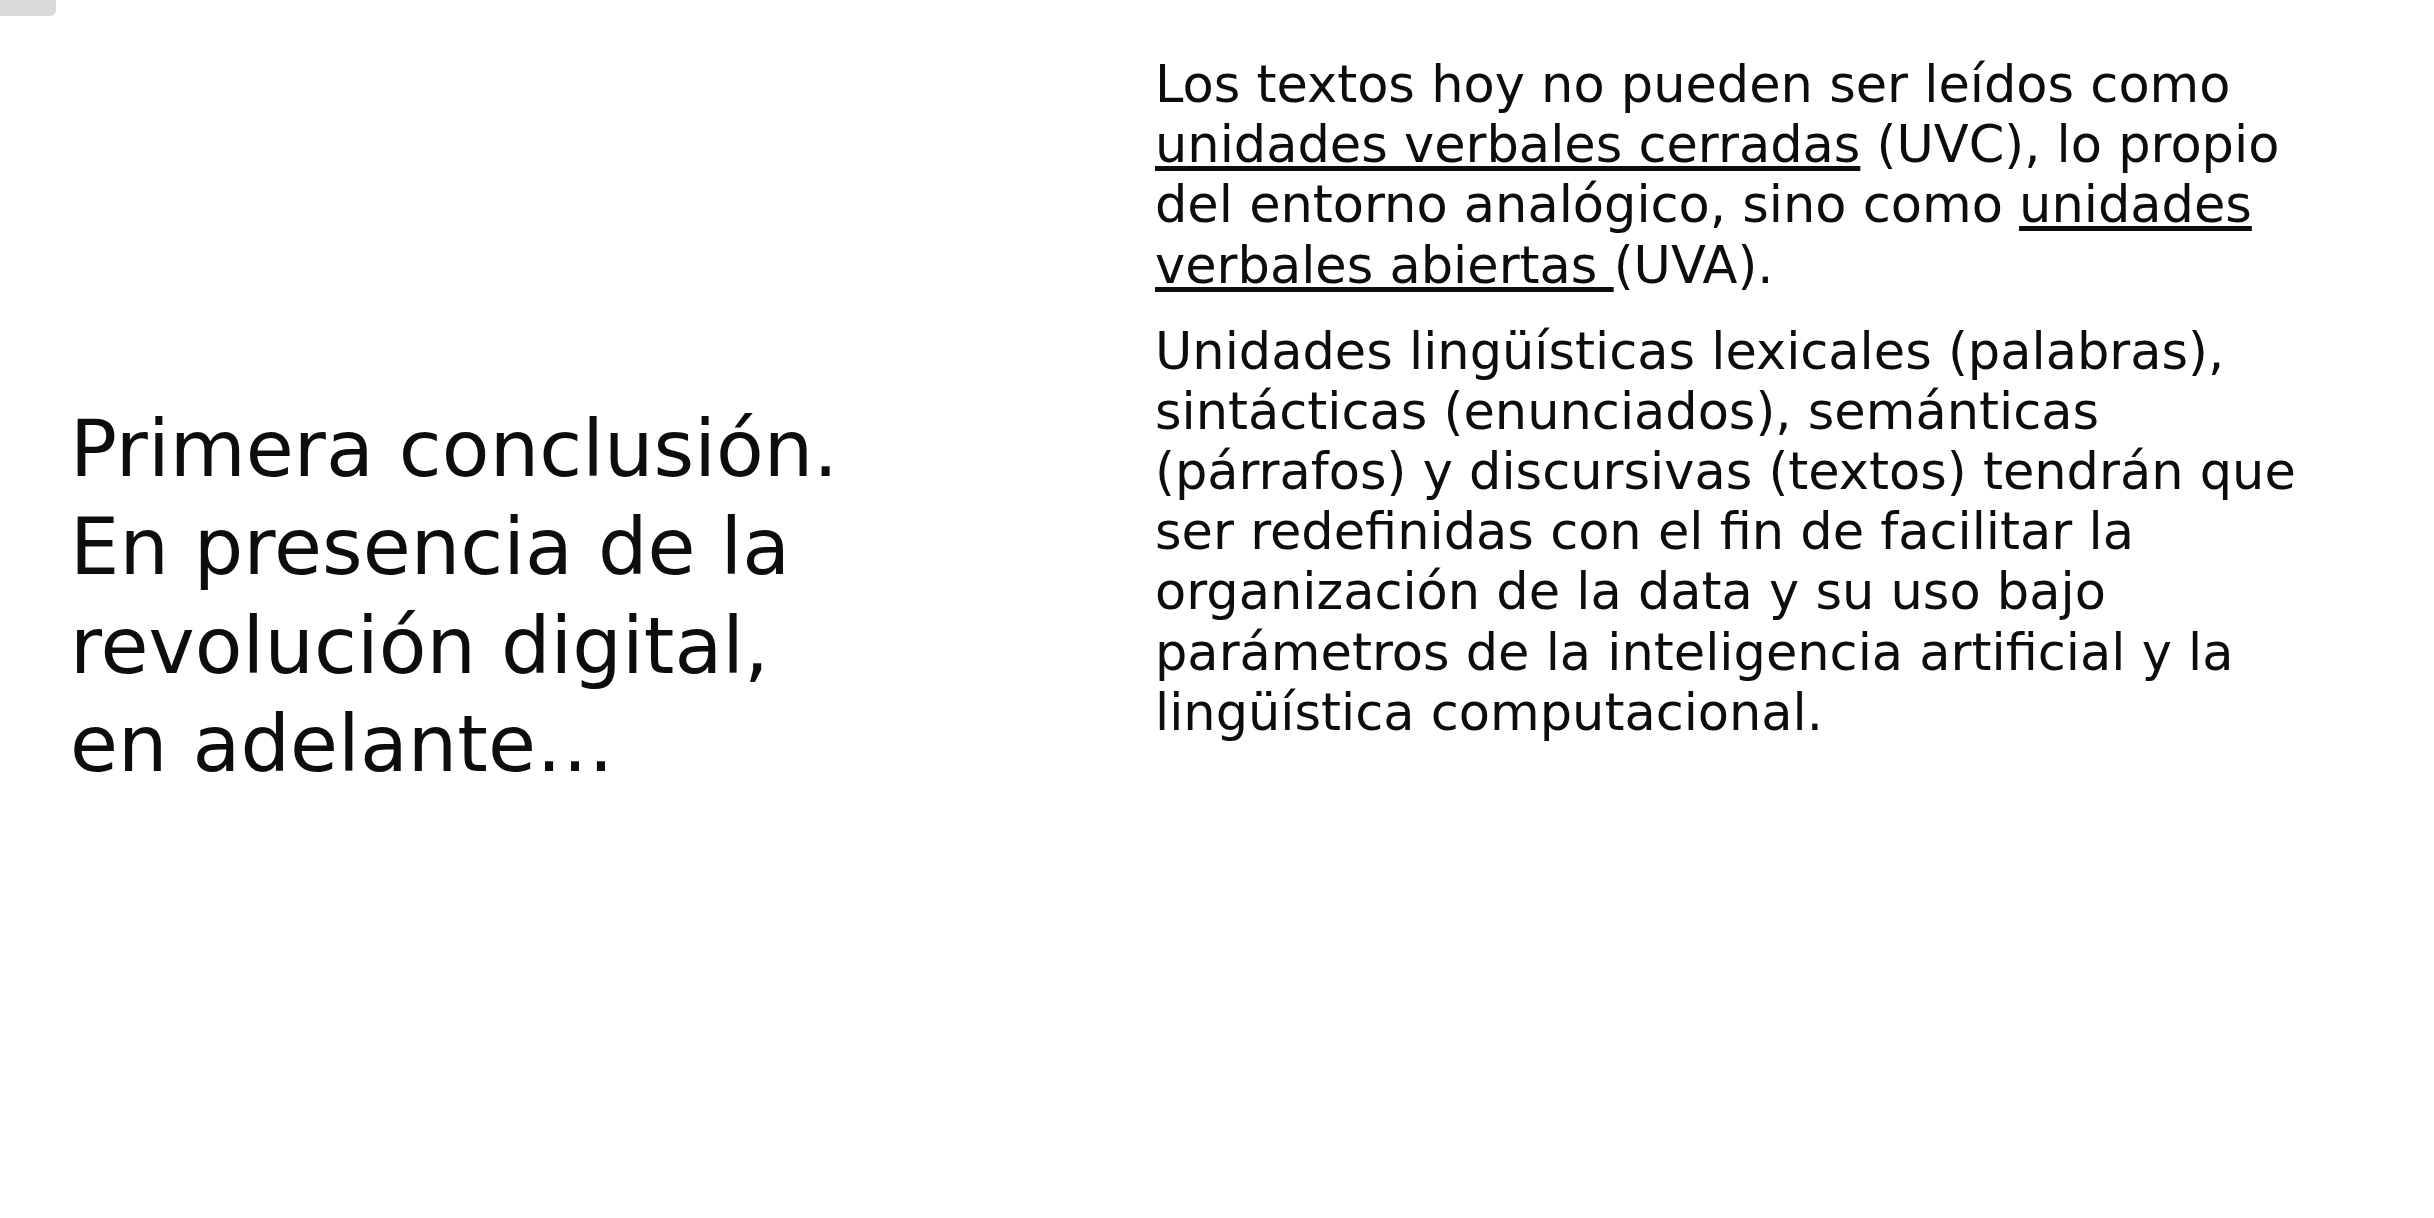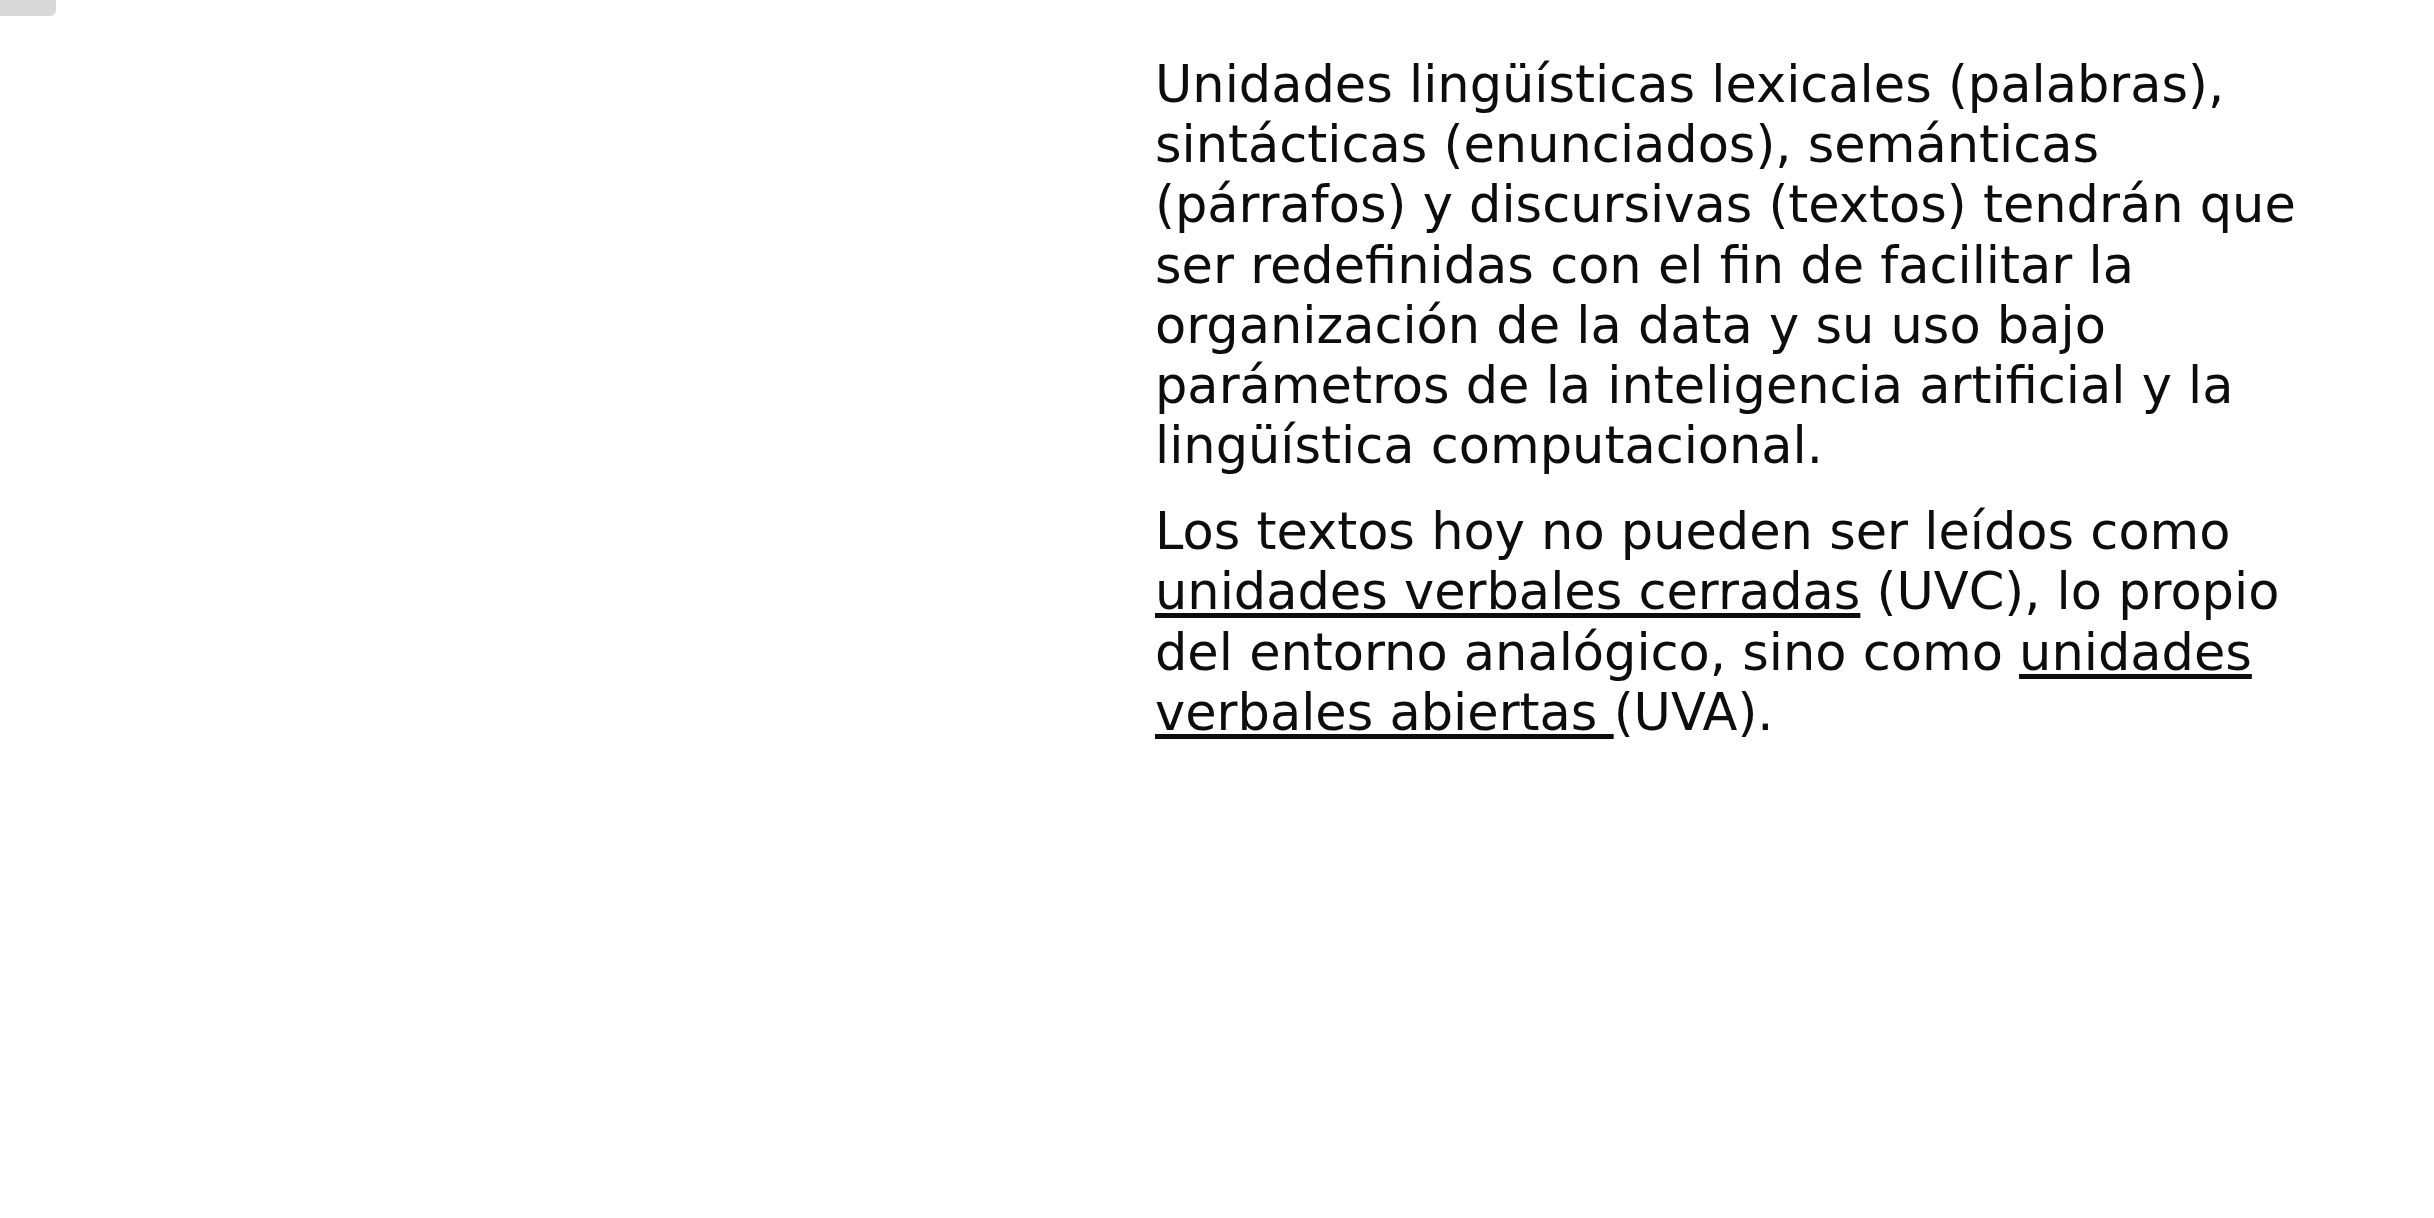--- a/index.html
+++ b/index.html
@@ -74,19 +74,25 @@
     text-underline-offset: 4px;
   }
 </style>
 </head>
 <body>
 
 <div class="slide">
 
   <div class="corner-mark"></div>
 
+  <div class="title-block">
+    <div class="title-text">Primera conclusión.
+En presencia de la
+revolución digital,
+en adelante…</div>
+  </div>
 
   <div class="body-block">
+    <p class="body-para"><span>Los textos hoy no pueden ser leídos como </span><span class="u">unidades verbales cerradas</span><span> (UVC), lo propio del entorno analógico, sino como </span><span class="u">unidades verbales abiertas </span><span>(UVA).</span></p>
     <p class="body-para"><span>Unidades lingüísticas lexicales (palabras), sintácticas (enunciados), semánticas (párrafos) y discursivas (textos) tendrán que ser redefinidas con el fin de facilitar la organización de la data y su uso bajo parámetros de la inteligencia artificial y la lingüística computacional.</span></p>
-    <p class="body-para"><span>Los textos hoy no pueden ser leídos como </span><span class="u">unidades verbales cerradas</span><span> (UVC), lo propio del entorno analógico, sino como </span><span class="u">unidades verbales abiertas </span><span>(UVA).</span></p>
   </div>
 
 </div>
 
 </body></html>

